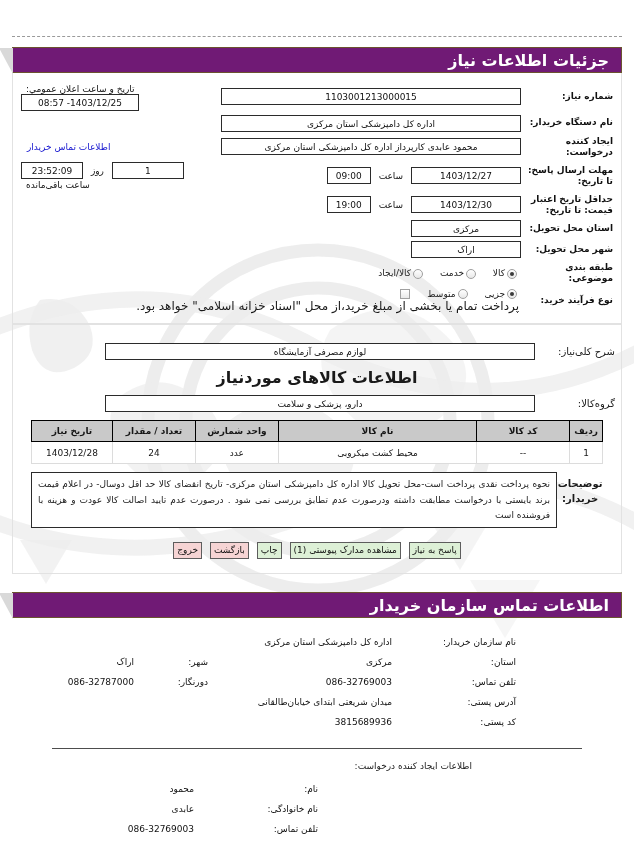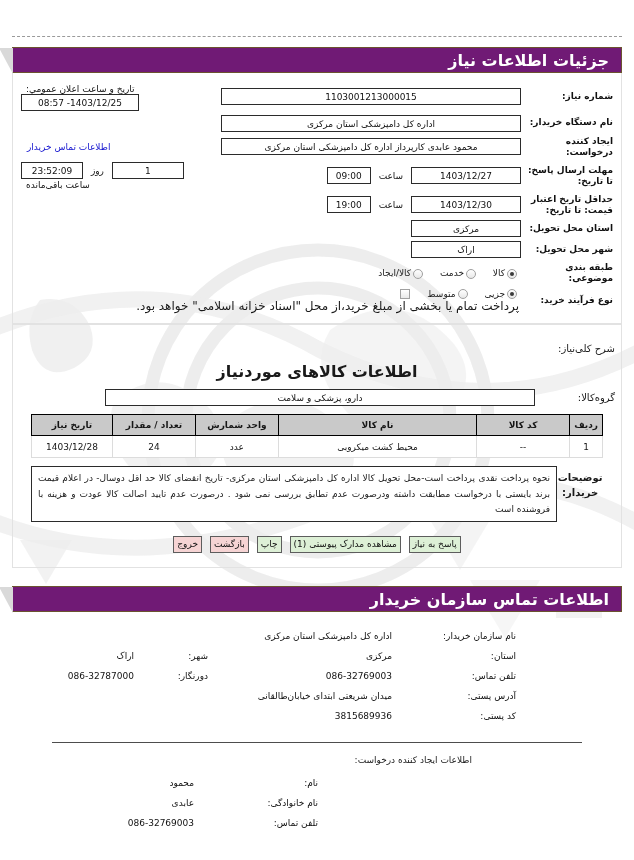--- a/index.html
+++ b/index.html
@@ -454,20 +454,21 @@
         </td>
       </tr>
     </tbody>
       </table>
   </div>
 
   <div class="panel" style="border-top:1px solid #e2e2e2; padding-top:10px;">
 
     <div class="bigrow">
       <div class="biglbl">شرح کلی‌نیاز:</div>
+      <span class="box w-full">لوازم مصرفی آزمایشگاه</span>
     </div>
 
     <div class="sub-head">اطلاعات کالاهای موردنیاز</div>
 
     <div class="bigrow">
       <div class="biglbl">گروه‌کالا:</div>
       <span class="box w-full">دارو، پزشکی و سلامت</span>
     </div>
 
     <table class="goods">

